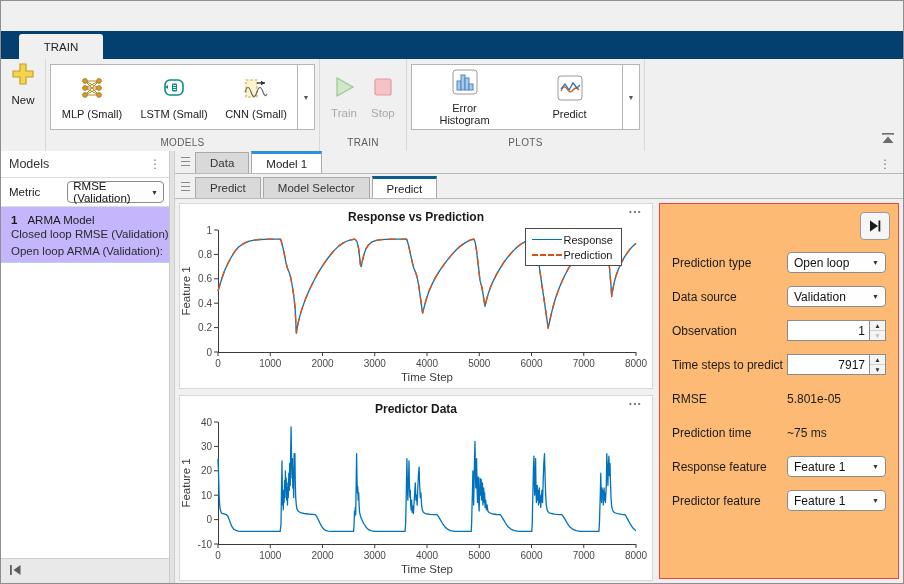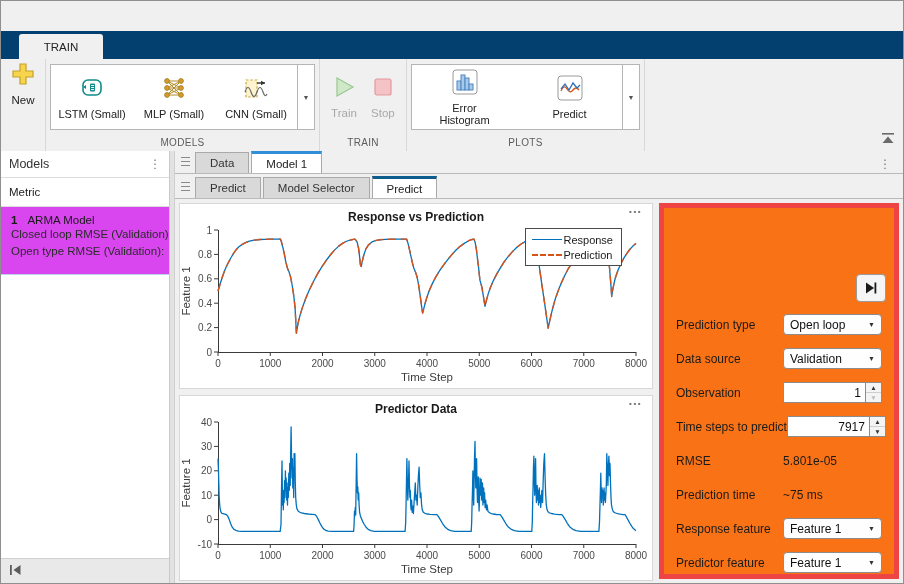--- a/index.html
+++ b/index.html
@@ -47,21 +47,21 @@
   
   .mpanel{width:168px;background:#fff;display:flex;flex-direction:column;border-right:1px solid #c9c9c9;}
   .mpanel-header{height:26px;display:flex;align-items:center;border-bottom:1px solid #dcdcdc;background:#fff;}
   .mpanel-header .ptitle{font-size:12.5px;color:#333;margin-left:8px;}
   .vdots{margin-left:auto;margin-right:8px;color:#777;font-size:12px;line-height:10px;}
   .metricrow{height:28px;display:flex;align-items:center;border-bottom:1px solid #dcdcdc;background:#fff;gap:21px;}
   .metricrow .mlabel{font-size:11.5px;color:#222;margin-left:8px;}
   .metricdd{margin-left:6px;margin-right:5px;flex:1;height:20px;border:1px solid #8c8c8c;border-radius:4px;background:#fdfdfd;display:flex;align-items:center;padding:0 5px;font-size:11.5px;color:#111;}
   .metricdd .arr{margin-left:auto;font-size:7px;color:#333;}
   .modellist{flex:1;background:#fff;overflow:hidden;}
-  .mitem{background:#d946ef;padding:7px 0 14px 10px;border-bottom:1px solid #b8d4ec;}
+  .mitem{background:#c4b5fd;padding:7px 0 2px 10px;border-bottom:1px solid #b8d4ec;}
   .mitem .l1{font-size:11.5px;color:#1a1a1a;white-space:nowrap;overflow:hidden;}
   .mitem .l1 .idx{font-weight:bold;margin-right:10px;}
   .mitem .ml{font-size:11.5px;color:#2b2b2b;white-space:nowrap;overflow:hidden;line-height:17px;}
   .mpanel-footer{height:24px;background:#e9e9e9;border-top:1px solid #d0d0d0;display:flex;align-items:center;}
   .mpanel-footer svg{margin-left:8px;}
 
   .pdivider{width:4px;background:#e2e2e2;border-right:1px solid #cfcfcf;}
 
   
   .docarea{flex:1;display:flex;flex-direction:column;background:#f0f0f0;min-width:0;}
@@ -82,21 +82,21 @@
   .tick{font:10px "Liberation Sans",sans-serif;fill:#4a4a4a;}
   .axlab{font:11.5px "Liberation Sans",sans-serif;fill:#3a3a3a;}
   .legend{position:absolute;top:24px;right:30px;background:#fff;border:1px solid #4a4a4a;padding:3px 8px 3px 6px;z-index:5;}
   .lrow{display:flex;align-items:center;gap:1px;height:15px;}
   .lsample{width:30px;height:0;}
   .lsample.solid{border-top:1.6px solid #0072BD;}
   .lsample.dashed{border-top:2px dashed #D95319;}
   .ltext{font-size:11px;color:#1a1a1a;}
 
   
-  .spanel{flex:1;background:#f97316;border:5px solid #ef4444;display:flex;flex-direction:column;min-width:0;justify-content:flex-end;}
+  .spanel{flex:1;background:#fdba74;border:1px solid #ef4444;display:flex;flex-direction:column;min-width:0;}
   .stoggle{display:flex;justify-content:flex-end;padding:8px 8px 0 0;}
   .togglebtn{width:28px;height:26px;border:1px solid #9a9a9a;border-radius:4px;background:#f5f5f5;display:flex;align-items:center;justify-content:center;}
   .srow{display:flex;align-items:center;justify-content:space-between;margin:11px 12px 0 12px;height:23px;}
   .slabel{font-size:12px;color:#1b1b1b;white-space:nowrap;}
   .ctrl{width:99px;box-sizing:border-box;flex:none;}
   .dd{height:21px;border:1px solid #8c8c8c;border-radius:4px;background:#fefefe;display:flex;align-items:center;justify-content:space-between;padding:0 6px;font-size:12px;color:#111;}
   .dd .arr{font-size:7px;color:#333;margin-left:4px;}
   .spin{height:21px;display:flex;border:1px solid #8c8c8c;background:#fff;}
   .spin-val{flex:1;font-size:12px;color:#111;text-align:right;padding:3px 4px 0 0;}
   .spin-btns{width:15px;border-left:1px solid #8c8c8c;display:flex;flex-direction:column;background:#f4f4f4;}
@@ -128,33 +128,20 @@
           <span class="lbl">New</span>
         </div>
       </div>
       <div class="caption">DATA</div>
     </div>
 
     <div class="tsec">
       <div class="body">
         <div class="gallery">
           <div class="gbox">
-            <div class="gitem">
-              <span>
-                <svg width="26" height="26" viewBox="0 0 26 26">
-                  <rect x="4" y="5" width="18" height="15" rx="5" fill="none" stroke="#0f8b8b" stroke-width="1.6"></rect>
-                  <rect x="11" y="8.5" width="5" height="8" rx="1" fill="#0f8b8b"></rect>
-                  <line x1="12" y1="10.5" x2="15" y2="10.5" stroke="#e7f6f6"></line>
-                  <line x1="12" y1="12.5" x2="15" y2="12.5" stroke="#e7f6f6"></line>
-                  <line x1="12" y1="14.5" x2="15" y2="14.5" stroke="#e7f6f6"></line>
-                  <path d="M4 12 l3 -2 v4 z" fill="#0f8b8b"></path>
-                </svg>
-              </span>
-              <span class="glabel">LSTM (Small)</span>
-            </div>
             <div class="gitem">
               <span>
                 <svg width="26" height="26" viewBox="0 0 26 26">
                   <g stroke="#b08a28" stroke-width="1">
                     <line x1="6" y1="6" x2="20" y2="6"></line>
                       <line x1="6" y1="6" x2="20" y2="13"></line>
                       <line x1="6" y1="6" x2="20" y2="20"></line>
                     <line x1="6" y1="13" x2="20" y2="6"></line>
                       <line x1="6" y1="13" x2="20" y2="13"></line>
                       <line x1="6" y1="13" x2="20" y2="20"></line>
@@ -170,20 +157,33 @@
                       <circle cx="20" cy="13" r="2.4"></circle>
                       <circle cx="20" cy="20" r="2.4"></circle>
                   </g>
                 </svg>
               </span>
               <span class="glabel">MLP (Small)</span>
             </div>
             <div class="gitem">
               <span>
                 <svg width="26" height="26" viewBox="0 0 26 26">
+                  <rect x="4" y="5" width="18" height="15" rx="5" fill="none" stroke="#0f8b8b" stroke-width="1.6"></rect>
+                  <rect x="11" y="8.5" width="5" height="8" rx="1" fill="#0f8b8b"></rect>
+                  <line x1="12" y1="10.5" x2="15" y2="10.5" stroke="#e7f6f6"></line>
+                  <line x1="12" y1="12.5" x2="15" y2="12.5" stroke="#e7f6f6"></line>
+                  <line x1="12" y1="14.5" x2="15" y2="14.5" stroke="#e7f6f6"></line>
+                  <path d="M4 12 l3 -2 v4 z" fill="#0f8b8b"></path>
+                </svg>
+              </span>
+              <span class="glabel">LSTM (Small)</span>
+            </div>
+            <div class="gitem">
+              <span>
+                <svg width="26" height="26" viewBox="0 0 26 26">
                   <rect x="3" y="5" width="11" height="17" fill="#fdf3cf" stroke="#c9ab4a" stroke-width="1.2" stroke-dasharray="2.5 1.8"></rect>
                   <path d="M2 17 q3 -9 6 0 q3 9 6 0 q3 -9 6 0 q2 6 4 2" fill="none" stroke="#6a6a6a" stroke-width="1.2"></path>
                   <line x1="14" y1="8" x2="22" y2="8" stroke="#333" stroke-width="1.4"></line>
                   <path d="M22 8 l-4 -2.2 v4.4 z" fill="#333"></path>
                 </svg>
               </span>
               <span class="glabel">CNN (Small)</span>
             </div>
           </div>
           <div class="garrow">
@@ -266,26 +266,30 @@
 
   <div class="main">
 
     <div class="mpanel">
       <div class="mpanel-header">
         <span class="ptitle">Models</span>
         <span class="vdots">⋮</span>
       </div>
       <div class="metricrow">
         <span class="mlabel">Metric</span>
+        <div class="metricdd">
+          <span>RMSE (Validation)</span>
+          <span class="arr">▼</span>
+        </div>
       </div>
       <div class="modellist">
         <div class="mitem">
           <div class="l1"><span class="idx">1</span><span>ARMA Model</span></div>
           <div class="ml">Closed loop RMSE (Validation):</div>
-          <div class="ml">Open type RMSE (Validation):</div>
+          <div class="ml">Open loop ARMA (Validation):</div>
         </div>
       </div>
       <div class="mpanel-footer">
         <span>
           <svg width="13" height="12" viewBox="0 0 13 12">
             <rect x="1" y="1" width="1.8" height="10" fill="#5c5c5c"></rect>
             <path d="M11.5 1 V11 L4.5 6 Z" fill="#5c5c5c"></path>
           </svg>
         </span>
       </div>

